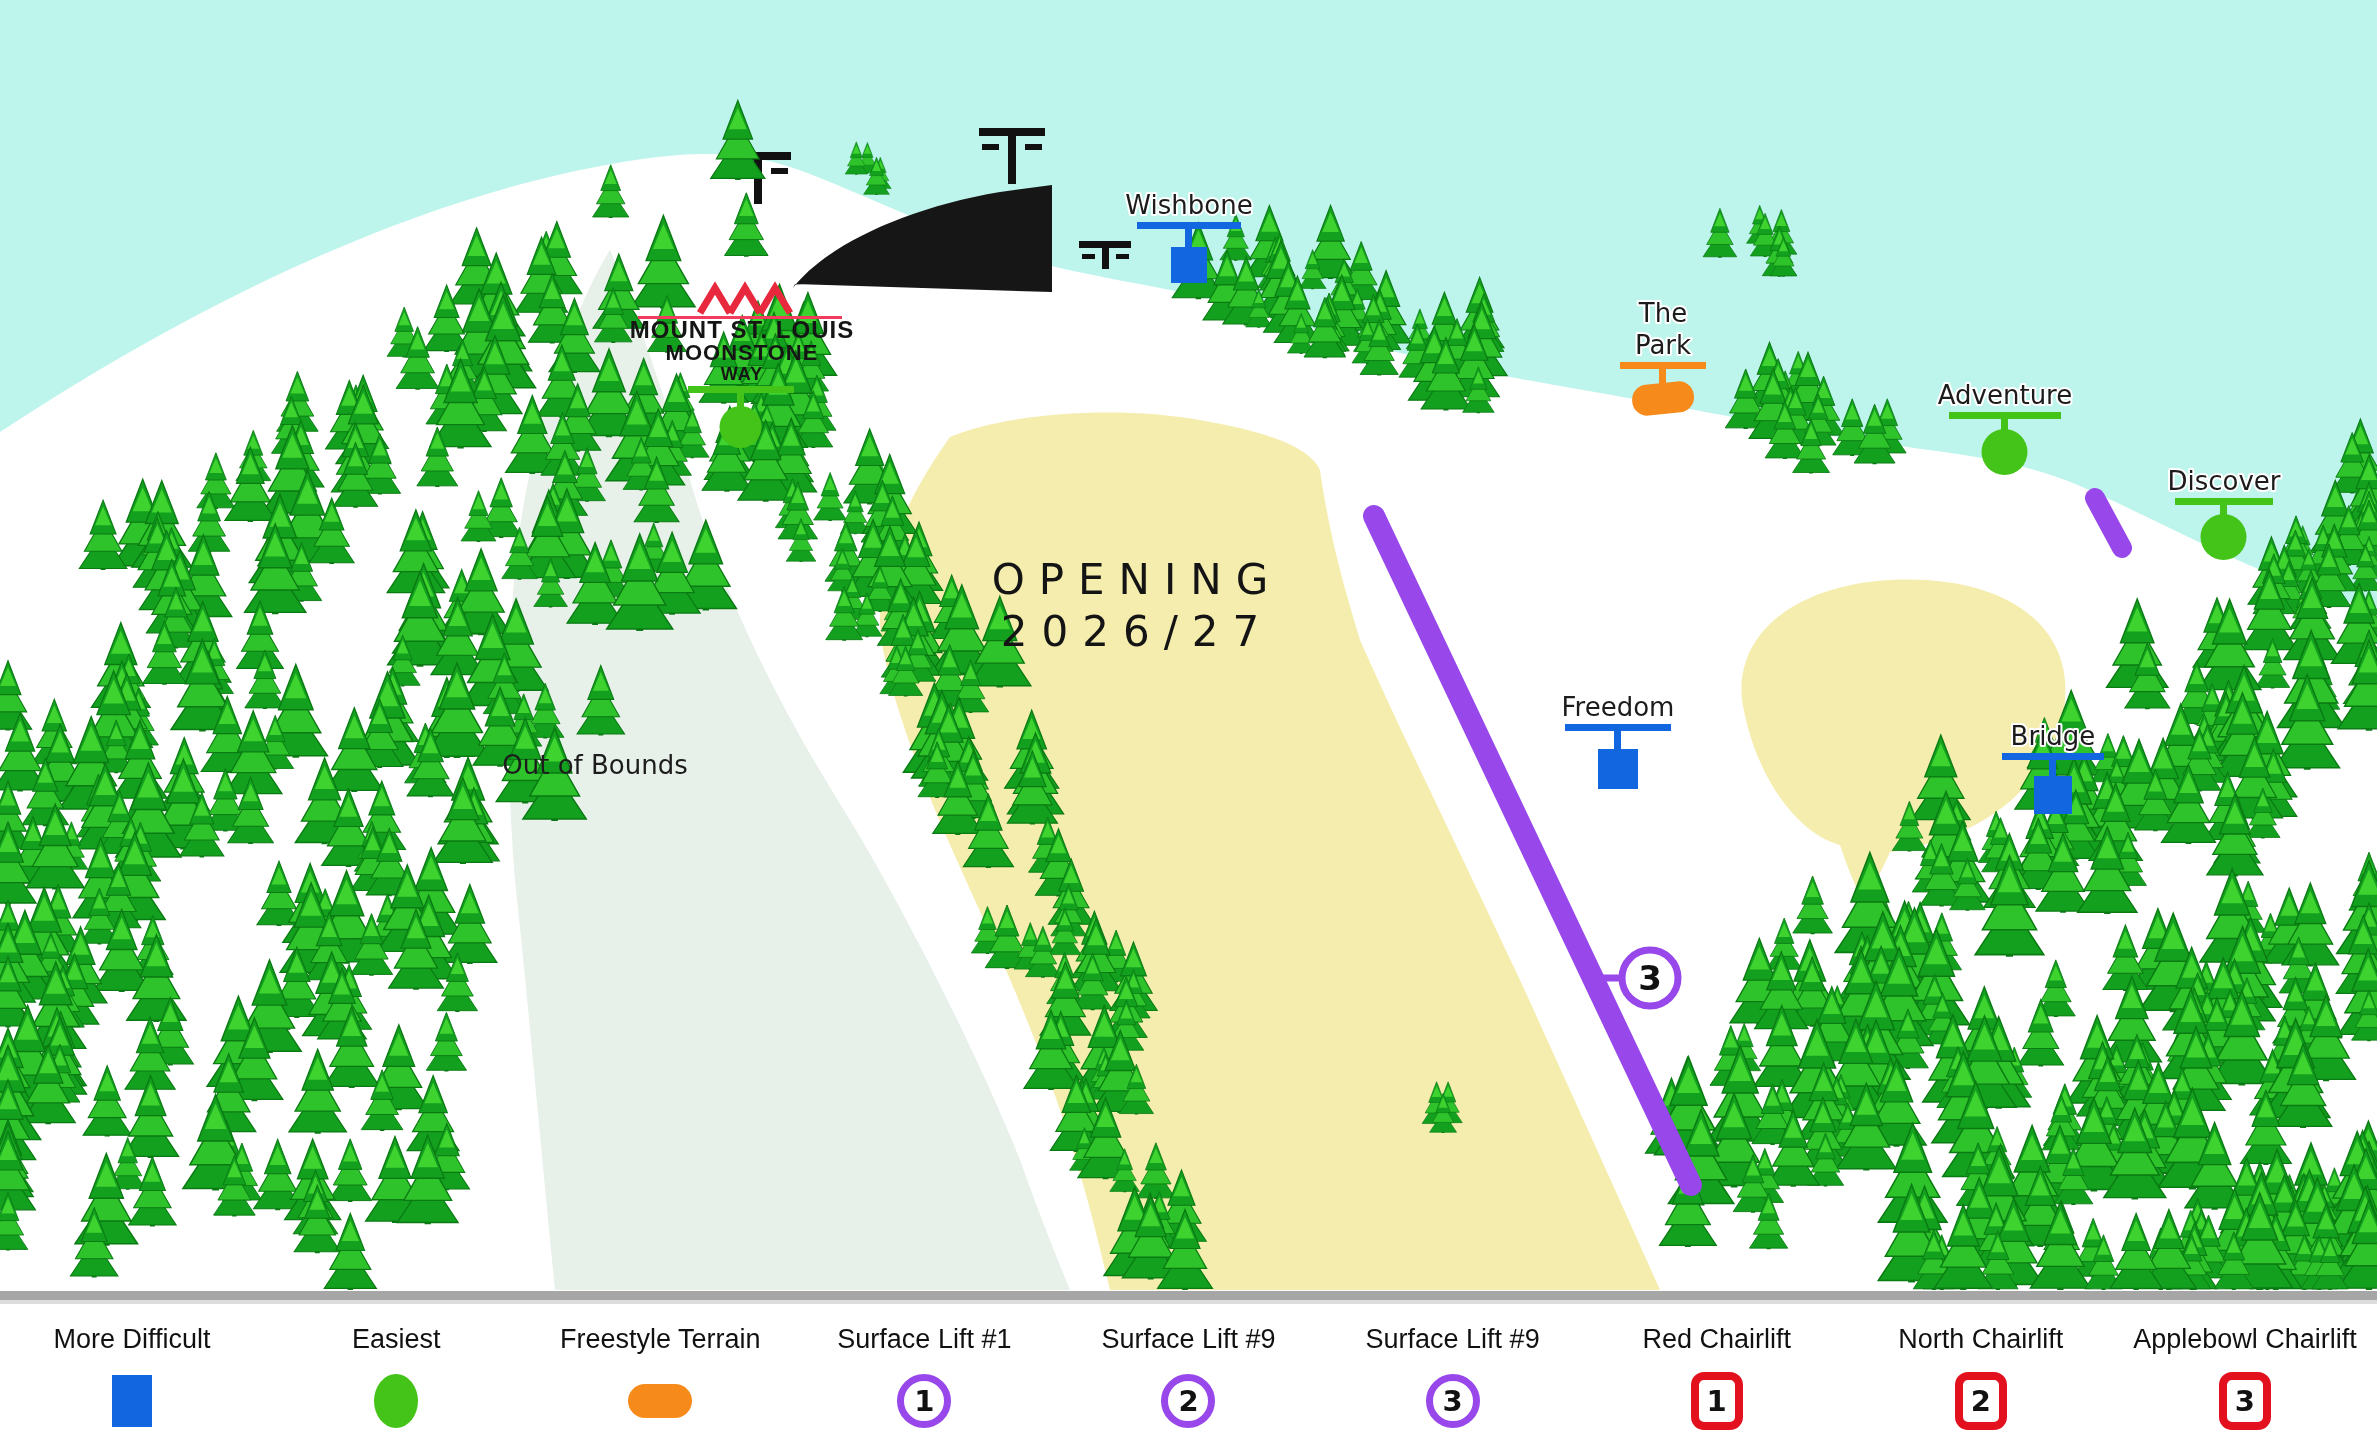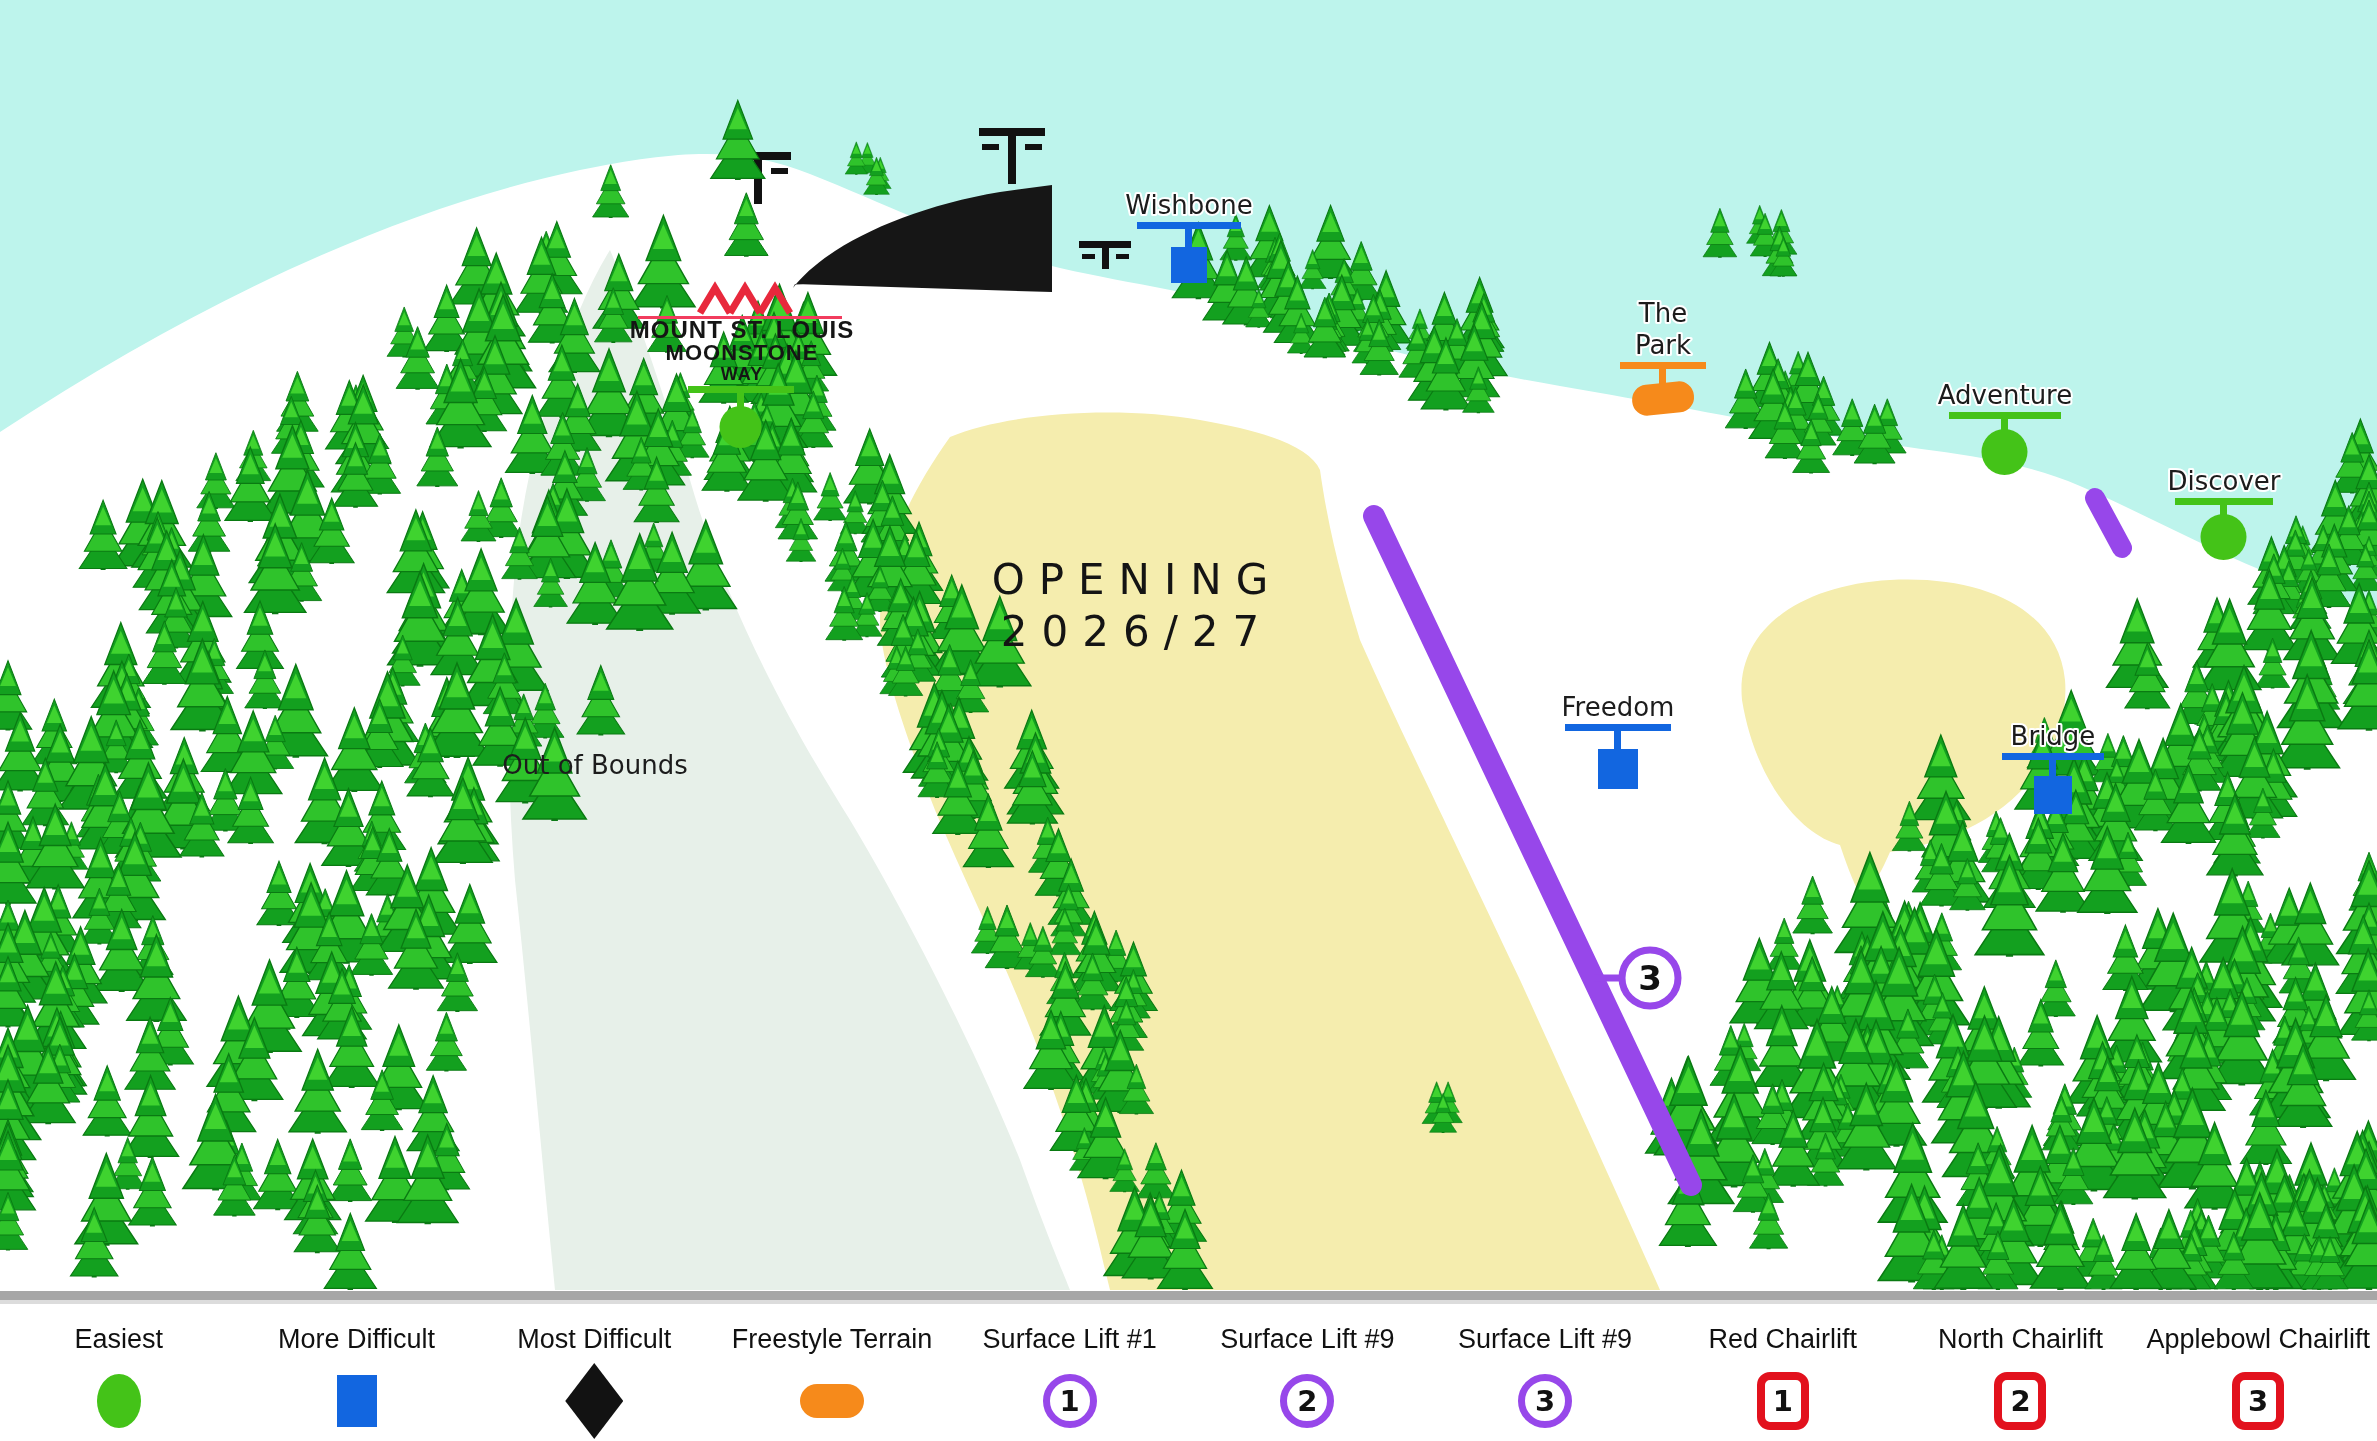--- a/index.html
+++ b/index.html
@@ -913,35 +913,29 @@
   <text class="opening-text" x="1137" y="594" text-anchor="middle">OPENING</text>
   <text class="opening-text" x="1137" y="646" text-anchor="middle">2026/27</text>
   <text class="oob-text" x="595" y="774" text-anchor="middle">Out of Bounds</text>
 
   <rect x="0" y="1291" width="2377" height="9" fill="#a6a6a6"></rect>
   <rect x="0" y="1300" width="2377" height="4" fill="#dcdcdc"></rect>
 </svg>
 
 <div class="legend">
   <div class="lg-item">
-    <div class="lg-label">Easiest</div>
-    <div class="lg-icon">
-          <div class="ic-green-ellipse"></div>
-        </div>
-  </div>
-  <div class="lg-item">
     <div class="lg-label">More Difficult</div>
     <div class="lg-icon">
           <div class="ic-blue-square"></div>
         </div>
   </div>
   <div class="lg-item">
-    <div class="lg-label">Most Difficult</div>
+    <div class="lg-label">Easiest</div>
     <div class="lg-icon">
-          <div class="ic-black-diamond"></div>
+          <div class="ic-green-ellipse"></div>
         </div>
   </div>
   <div class="lg-item">
     <div class="lg-label">Freestyle Terrain</div>
     <div class="lg-icon">
           <div class="ic-orange-pill"></div>
         </div>
   </div>
   <div class="lg-item">
     <div class="lg-label">Surface Lift #1</div>

